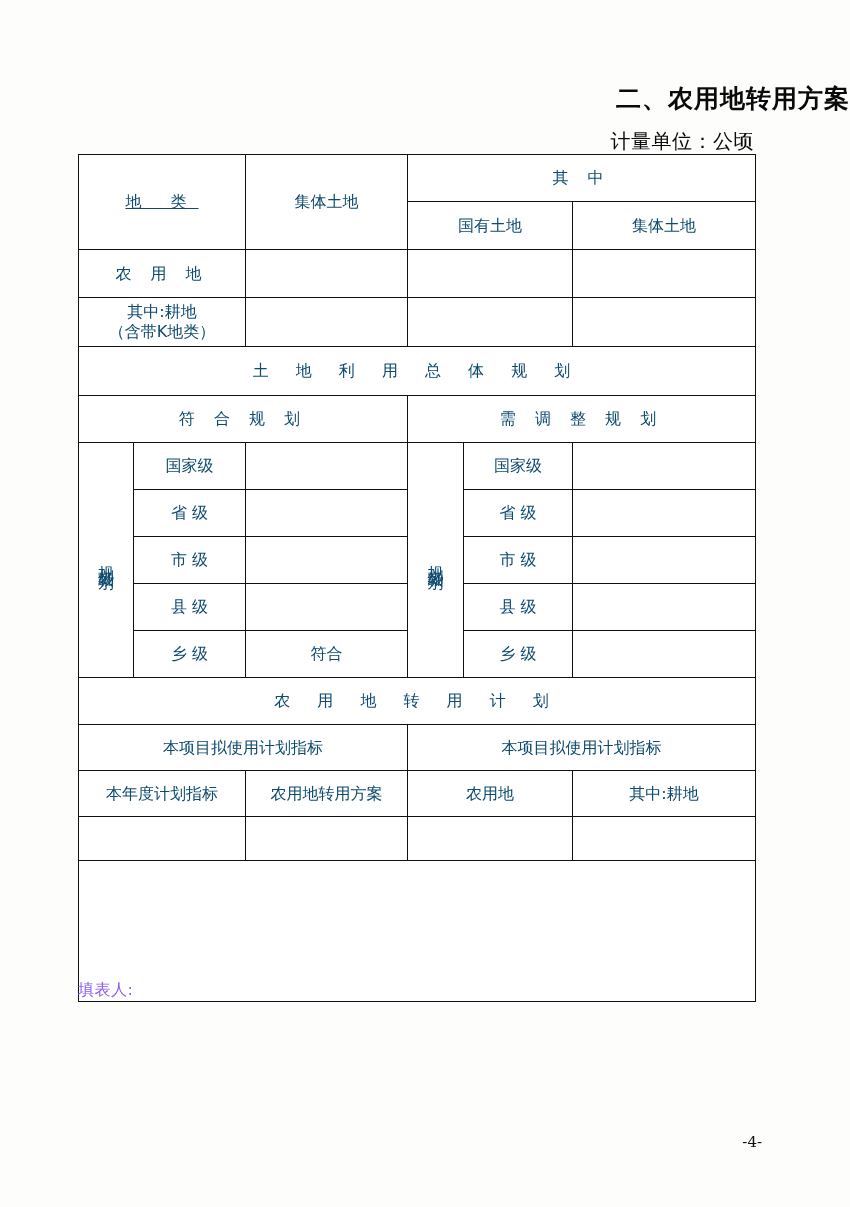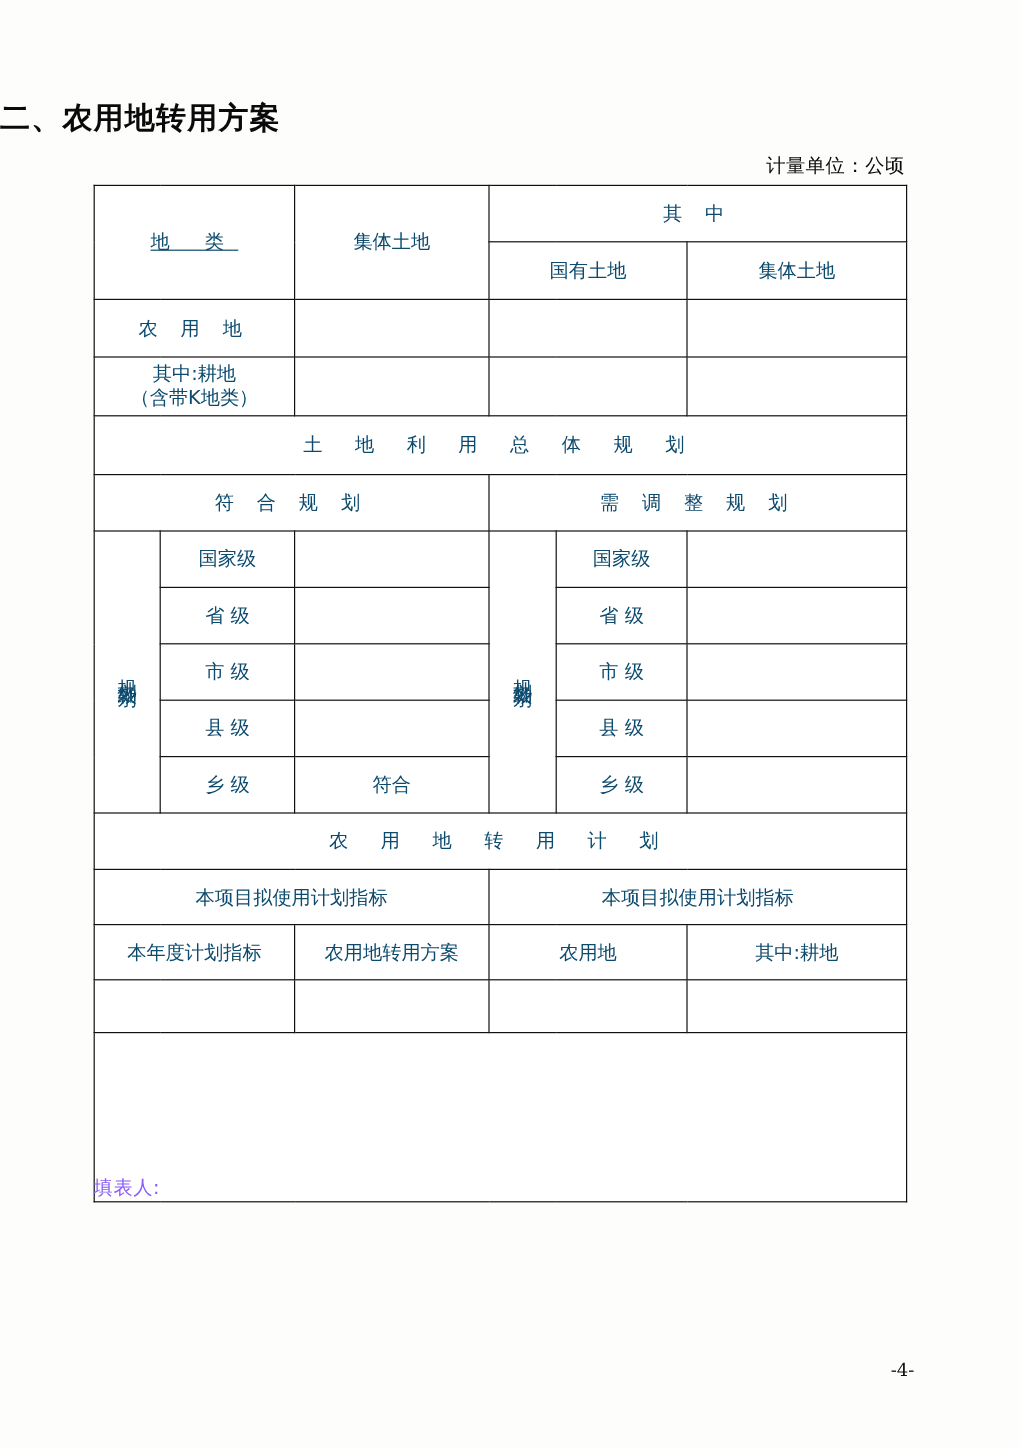--- a/index.html
+++ b/index.html
@@ -22,32 +22,32 @@
     inset: 0;
     background: #fdfdfc;
   }
 
   
   .doc-title {
     position: absolute;
     left: 0;
     top: 82px;
     width: 850px;
-    text-align: left;
+    text-align: right;
     font-size: 25px;
     font-weight: bold;
     letter-spacing: 1px;
     color: #0a0a0a;
   }
 
   .unit-line {
     position: absolute;
     right: 96px;
     top: 128px;
-    font-size: 16px;
+    font-size: 20px;
     color: #0a0a0a;
     letter-spacing: 0.5px;
   }
 
   
   .form-table {
     position: absolute;
     left: 78px;
     top: 154px;
     width: 677px;

